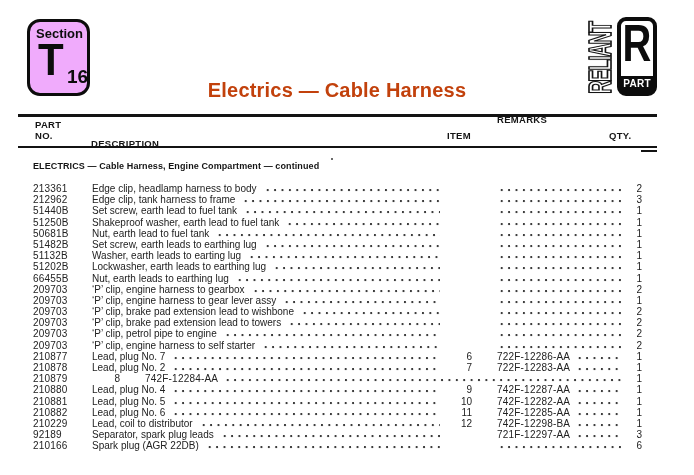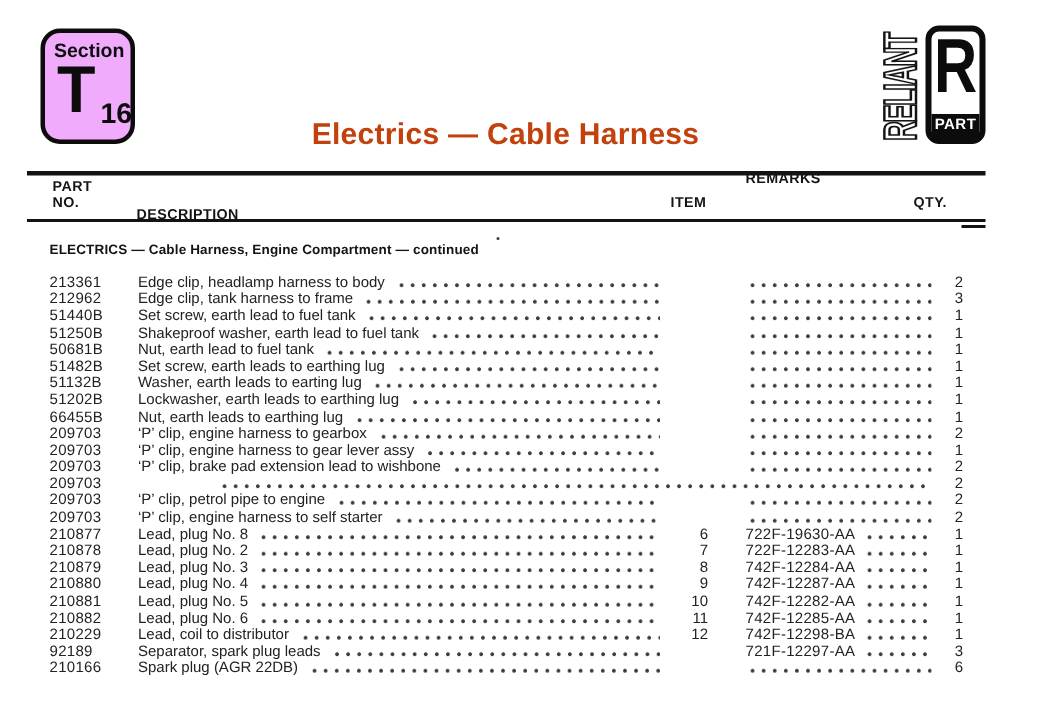--- a/index.html
+++ b/index.html
@@ -239,20 +239,24 @@
           <div class="leader"></div>
         </div>
         <div class="c-item"></div>
         <div class="c-remarks">
           <div class="leader full"></div>
         </div>
         <div class="c-qty">2</div>
       </div>
       <div class="row">
         <div class="c-part">209703</div>
+        <div class="c-desc">
+          <div class="txt">‘P’ clip, brake pad extension lead to towers</div>
+          <div class="leader"></div>
+        </div>
         <div class="c-item"></div>
         <div class="c-remarks">
           <div class="leader full"></div>
         </div>
         <div class="c-qty">2</div>
       </div>
       <div class="row">
         <div class="c-part">209703</div>
         <div class="c-desc">
           <div class="txt">‘P’ clip, petrol pipe to engine</div>
@@ -272,49 +276,45 @@
         </div>
         <div class="c-item"></div>
         <div class="c-remarks">
           <div class="leader full"></div>
         </div>
         <div class="c-qty">2</div>
       </div>
       <div class="row">
         <div class="c-part">210877</div>
         <div class="c-desc">
-          <div class="txt">Lead, plug No. 8</div>
+          <div class="txt">Lead, plug No. 7</div>
           <div class="leader"></div>
         </div>
         <div class="c-item">6</div>
         <div class="c-remarks">
-          <div class="txt">722F-19630-AA</div>
+          <div class="txt">722F-12286-AA</div>
           <div class="leader short"></div>
         </div>
         <div class="c-qty">1</div>
       </div>
       <div class="row">
         <div class="c-part">210878</div>
         <div class="c-desc">
           <div class="txt">Lead, plug No. 2</div>
           <div class="leader"></div>
         </div>
         <div class="c-item">7</div>
         <div class="c-remarks">
           <div class="txt">722F-12283-AA</div>
           <div class="leader short"></div>
         </div>
         <div class="c-qty">1</div>
       </div>
       <div class="row">
         <div class="c-part">210879</div>
-        <div class="c-desc">
-          <div class="txt">Lead, plug No. 3</div>
-          <div class="leader"></div>
-        </div>
         <div class="c-item">8</div>
         <div class="c-remarks">
           <div class="txt">742F-12284-AA</div>
           <div class="leader short"></div>
         </div>
         <div class="c-qty">1</div>
       </div>
       <div class="row">
         <div class="c-part">210880</div>
         <div class="c-desc">

